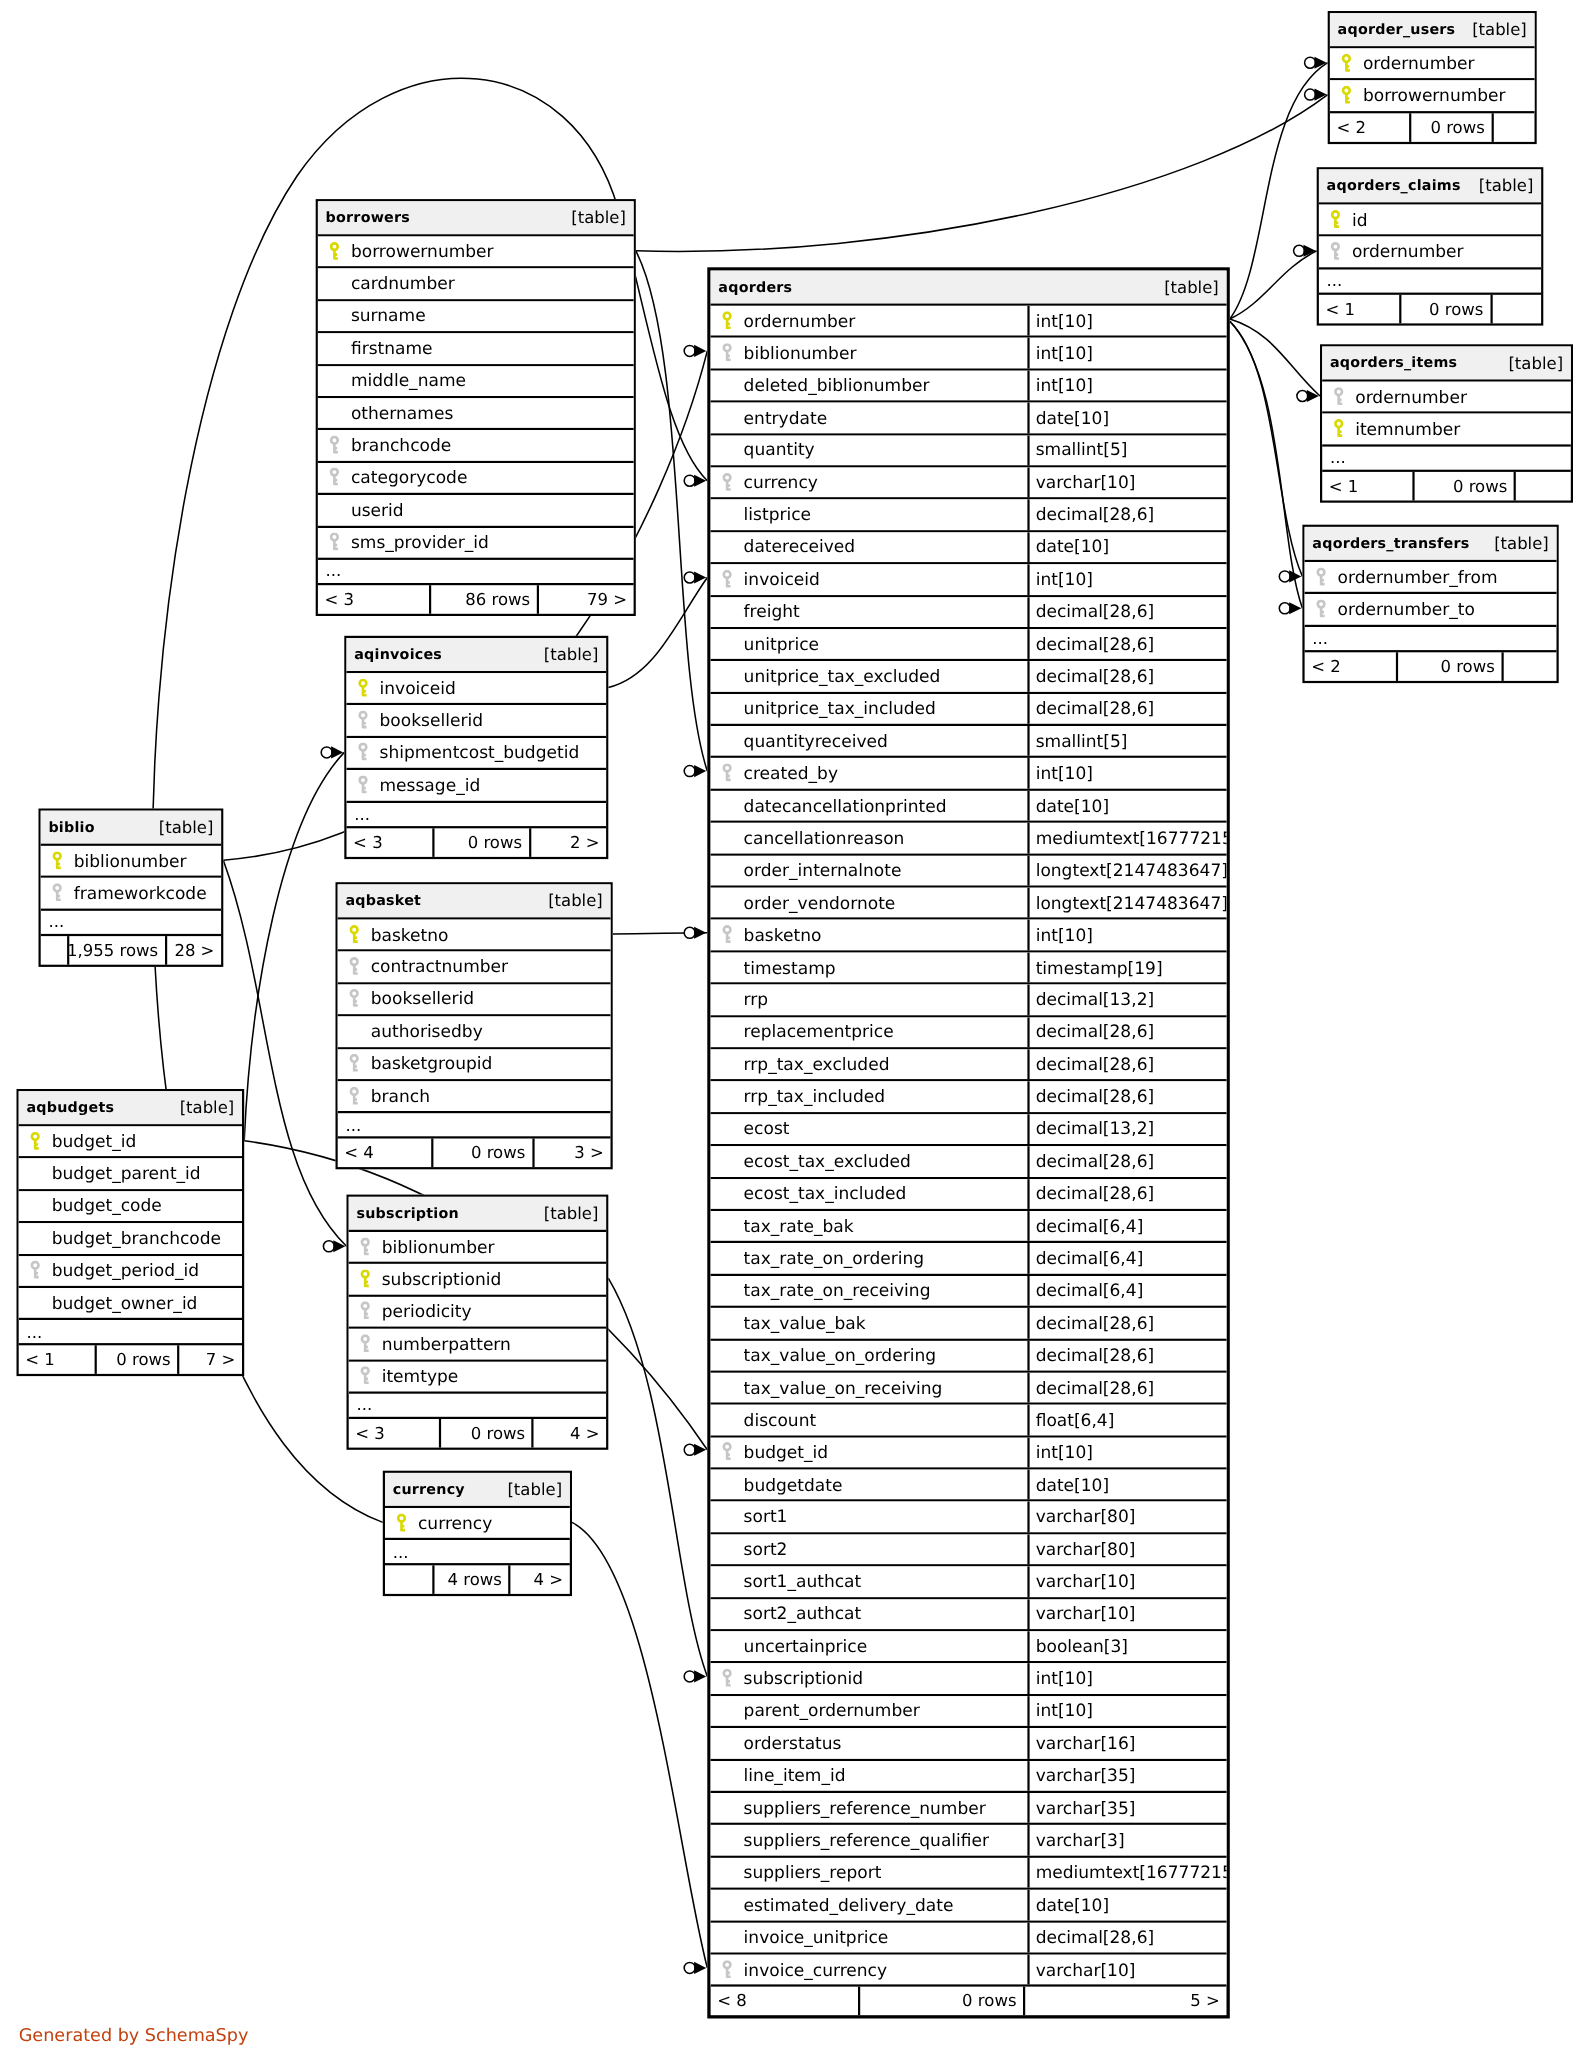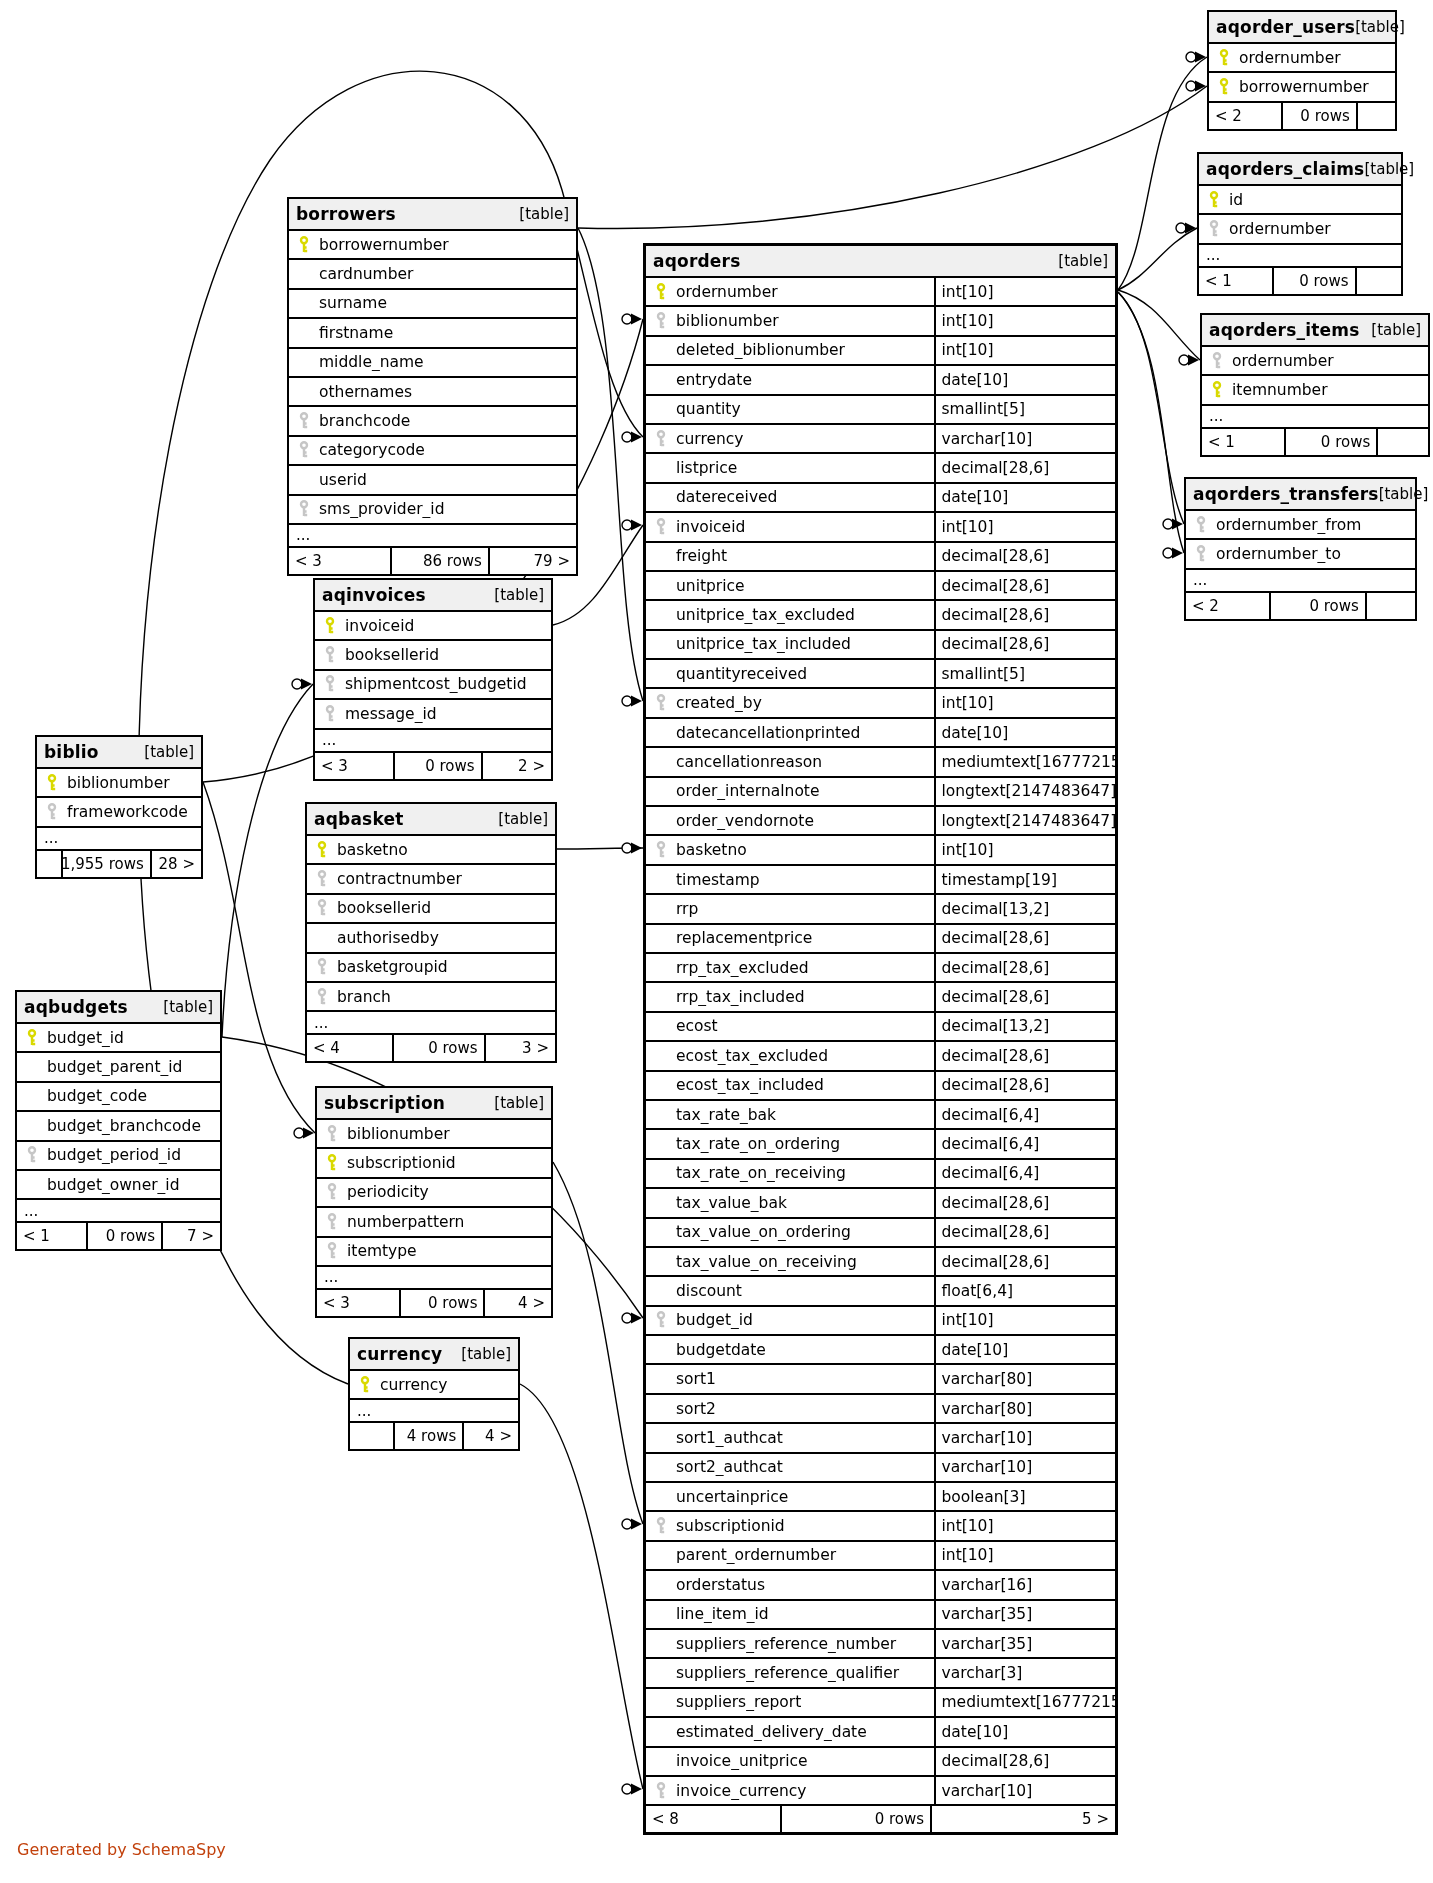--- a/index.html
+++ b/index.html
@@ -8,21 +8,21 @@
     font-family:"DejaVu Sans", sans-serif;color:#000;
   }
   #edges{position:absolute;left:0;top:0;width:1433px;height:1883px;}
   .tbl{position:absolute;background:#fff;border:2px solid #000;box-sizing:border-box;}
   .tbl.focus{border-width:3px;}
   .tbl-header{
     display:flex;justify-content:space-between;align-items:center;
     background:#f0f0f0;border-bottom:2px solid #000;box-sizing:border-box;
     height:32px;padding:0 7px;
   }
-  .tbl-name{font-weight:bold;font-size:17px;letter-spacing:.2px;}
+  .tbl-name{font-weight:bold;font-size:13px;letter-spacing:.2px;}
   .tbl-tag{font-size:15px;}
   .tbl-row{
     display:flex;align-items:center;border-bottom:2px solid #000;
     box-sizing:border-box;height:29.4px;font-size:15.5px;background:#fff;
   }
   .key-cell{width:30px;flex:none;display:flex;justify-content:center;align-items:center;}
   .col-name{flex:1;white-space:nowrap;overflow:hidden;}
   .col-type{
     flex:none;border-left:2px solid #000;height:100%;
     display:flex;align-items:center;padding-left:6px;box-sizing:border-box;
@@ -89,21 +89,21 @@
       <circle cx="1181" cy="228" r="5" fill="#ffffff" stroke="#000000" stroke-width="1.4"></circle>
       <polygon points="1196,228 1185,222.5 1185,233.5" fill="#000000"></polygon>
       <circle cx="1184" cy="360" r="5" fill="#ffffff" stroke="#000000" stroke-width="1.4"></circle>
       <polygon points="1199,360 1188,354.5 1188,365.5" fill="#000000"></polygon>
       <circle cx="1168" cy="524" r="5" fill="#ffffff" stroke="#000000" stroke-width="1.4"></circle>
       <polygon points="1183,524 1172,518.5 1172,529.5" fill="#000000"></polygon>
       <circle cx="1168" cy="553" r="5" fill="#ffffff" stroke="#000000" stroke-width="1.4"></circle>
       <polygon points="1183,553 1172,547.5 1172,558.5" fill="#000000"></polygon>
     </svg>
   <div id="tables">
-      <div class="tbl" style="left: 287px; top: 181px; width: 291px; margin-top: 16px;">
+      <div class="tbl" style="left: 287px; top: 181px; width: 291px;">
         <div class="tbl-header">
           <span class="tbl-name">borrowers</span>
           <span class="tbl-tag">[table]</span>
         </div>
         <div class="tbl-row">
           <span class="key-cell">
             <svg width="12" height="18" viewBox="0 0 12 18">
               <circle cx="6" cy="4.2" r="3" fill="none" stroke="#d9d900" stroke-width="2.4"></circle>
               <path d="M6 7.2 L6 16 M6 11.5 L8.6 11.5 M6 15 L9.2 15" stroke="#d9d900" stroke-width="2.4" fill="none"></path>
             </svg>

